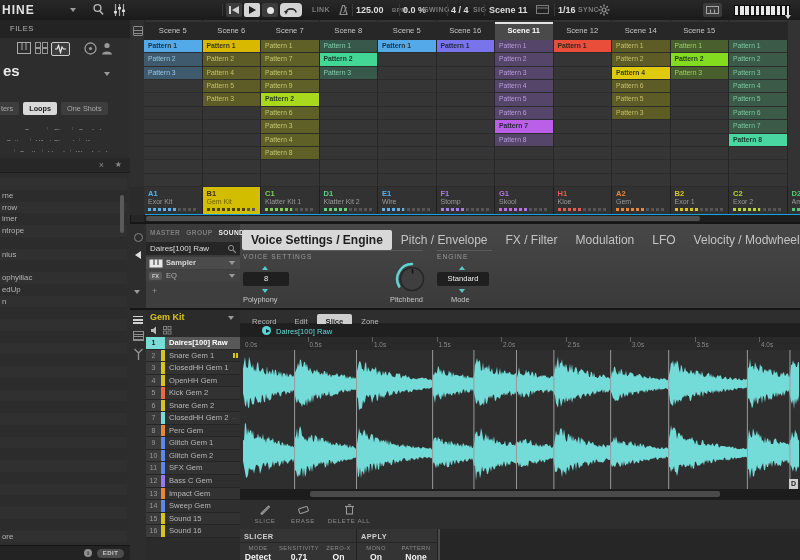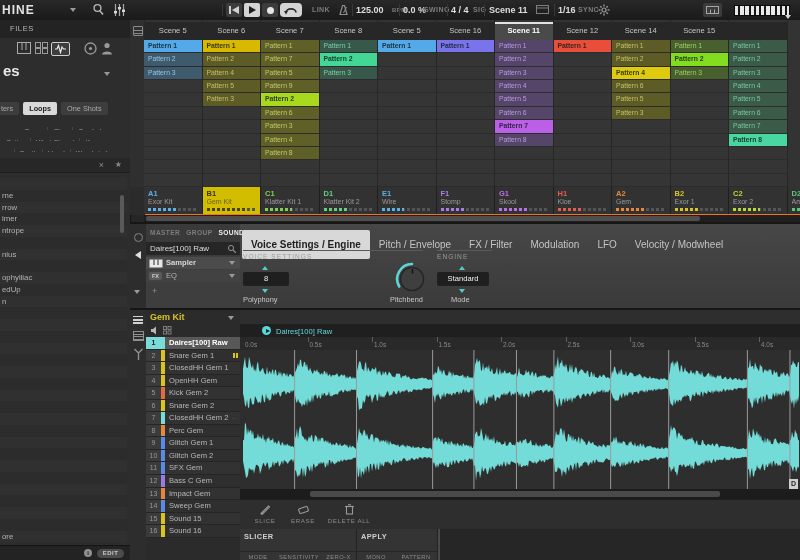--- a/index.html
+++ b/index.html
@@ -60,21 +60,21 @@
   .sa-gutter .gicon{position:absolute;left:3px;top:6px;width:8px;height:8px;border:1px solid #8a8a8a;border-radius:1px;
       background:linear-gradient(#8a8a8a 0 0) 0 2.5px/8px 1px no-repeat,linear-gradient(#8a8a8a 0 0) 0 5.5px/8px 1px no-repeat;}
   .sa-cols{position:absolute;left:14px;top:0;width:656px;height:167px;display:flex;}
   .scene-col{width:58.5px;flex:none;box-sizing:border-box;border-right:1px solid #272727;}
   .scene-tab{height:18px;margin-top:2px;box-sizing:border-box;background:#272727;color:#c6c6c6;font-size:7.6px;
              text-align:center;line-height:17px;white-space:nowrap;overflow:hidden;}
   .scene-tab.sel{background:#4a4a4a;color:#fff;font-weight:bold;border-top:2px solid #e4e4e4;line-height:14px;}
   .pslot{height:13.36px;box-sizing:border-box;border-bottom:1px solid #2c2c2c;background:#353535;
          font-size:6.8px;line-height:12px;padding-left:4px;white-space:nowrap;overflow:hidden;}
   
-  .group-area{position:absolute;left:130px;top:187px;width:670px;height:28px;background:#f97316;overflow:hidden;text-decoration:underline;}
+  .group-area{position:absolute;left:130px;top:187px;width:670px;height:28px;background:#0ea5e9;overflow:hidden;text-decoration:underline;}
   .g-gutter{position:absolute;left:0;top:0;width:14px;height:28px;background:#2b2b2b;border-right:1px solid #1e1e1e;}
   .g-cells{position:absolute;left:14px;top:0;width:656px;height:28px;display:flex;}
   .gcell{width:58.5px;flex:none;box-sizing:border-box;border-right:1px solid #1f1f1f;background:#323232;position:relative;height:27px;}
   .gcell.gsel{background:#d3bd00;}
   .gid{position:absolute;left:4px;top:2px;font-size:7.5px;font-weight:bold;}
   .gname{position:absolute;left:4px;top:11px;font-size:7px;color:#9a9a9a;white-space:nowrap;overflow:hidden;max-width:50px;}
   .gsel .gid{color:#3a3400;}
   .gsel .gname{color:#6b6200;}
   .gmeter{position:absolute;left:4px;top:21px;width:49px;height:3px;background-image:repeating-linear-gradient(90deg,#555 0 3px,transparent 3px 5px);}
   .gmeter-fill{height:3px;}
@@ -94,21 +94,21 @@
   .c-name .nm{position:absolute;left:4px;font-size:8px;color:#dcdcdc;white-space:nowrap;}
   .c-plugs{position:absolute;left:0;top:32px;width:94px;height:54px;background:#3e3e3e;}
   .plugrow{position:relative;height:12px;margin-top:1px;background:#4b4b4b;line-height:12px;}
   .plugrow.dim{background:#424242;}
   .plugrow .pl{position:absolute;left:20px;font-size:7.6px;color:#d8d8d8;font-weight:bold;}
   .plugrow.dim .pl{color:#b0b0b0;font-weight:normal;}
   .plugrow .pdd{position:absolute;right:5px;top:4px;}
   .fxbadge{position:absolute;left:3px;top:2px;width:13px;height:8px;background:#5a5a5a;border-radius:2px;color:#cfcfcf;font-size:5.5px;text-align:center;line-height:8px;font-weight:bold;}
   .plusrow{position:absolute;left:6px;top:30px;font-size:9px;color:#8c8c8c;}
   .c-pages{position:absolute;left:112px;top:6px;width:556px;height:15px;white-space:nowrap;}
-  .ptab{display:inline-block;font-size:10px;color:#c4c4c4;padding:9px 9px;vertical-align:top;}
+  .ptab{display:inline-block;font-size:12px;color:#c4c4c4;padding:3px 9px;vertical-align:top;}
   .ptab.on{background:#d8d8d8;color:#1e1e1e;border-radius:2px;font-weight:bold;}
   .sect{position:absolute;top:26px;font-size:6.6px;color:#9b9b9b;letter-spacing:1px;border-top:1px solid #5a5a5a;padding-top:2px;}
   .stepper{position:absolute;width:46px;height:14px;background:#1f1f1f;border-radius:2px;color:#f0f0f0;font-size:7.6px;text-align:center;line-height:14px;}
   .utri{width:0;height:0;border-bottom:4px solid #58c8d0;border-left:3.5px solid transparent;border-right:3.5px solid transparent;position:absolute;}
   .dtri{width:0;height:0;border-top:4px solid #58c8d0;border-left:3.5px solid transparent;border-right:3.5px solid transparent;position:absolute;}
   .klabel{position:absolute;font-size:7.4px;color:#c9c9c9;}
   
   .bottom{position:absolute;left:130px;top:308px;width:670px;height:252px;background:#2b2b2b;border-top:2px solid #161616;}
   .b-strip{position:absolute;left:0;top:0;width:16px;height:252px;background:#2d2d2d;border-right:1px solid #202020;}
   .lines-ic{position:absolute;left:3px;top:6px;width:10px;height:8px;background:repeating-linear-gradient(#d0d0d0 0 1.5px,transparent 1.5px 3.2px);}
@@ -145,21 +145,21 @@
   .tick{position:absolute;top:0;width:1px;height:5px;background:#5f5f5f;}
   .tlab{position:absolute;top:4px;font-size:6.4px;color:#8a8a8a;}
   .waveband{position:absolute;left:0;top:40px;width:560px;height:139px;background:#2e2e2e;}
   .whandle{position:absolute;left:549px;top:129px;width:9px;height:10px;background:#cfcfcf;color:#1e1e1e;font-size:7px;font-weight:bold;text-align:center;line-height:10px;}
   .wscroll{position:absolute;left:0;top:179px;width:560px;height:10px;background:#1c1c1c;}
   .wscroll .thumb{position:absolute;left:70px;top:2px;width:410px;height:6px;background:#4a4a4a;border-radius:2px;}
   .toolrow{position:absolute;left:0;top:189px;width:560px;height:30px;background:#2e2e2e;border-top:1px solid #1e1e1e;}
   .tool{position:absolute;top:4px;text-align:center;}
   .tool .tlbl{font-size:6.2px;color:#8a8a8a;letter-spacing:.6px;margin-top:2px;}
   .kvbox{position:absolute;top:219px;height:33px;background:#343434;box-sizing:border-box;border-right:1px solid #222;}
-  .kvtitle{font-size:7.4px;color:#cfcfcf;font-weight:bold;letter-spacing:.4px;padding:3px 0 10px 4px;border-bottom:1px solid #262626;}
+  .kvtitle{font-size:7.4px;color:#cfcfcf;font-weight:bold;letter-spacing:.4px;padding:3px 0 1px 4px;border-bottom:1px solid #262626;}
   .kvfields{display:flex;padding-top:2px;}
   .fld{text-align:center;}
   .flbl{font-size:5.8px;color:#8a8a8a;letter-spacing:.4px;}
   .fval{font-size:8.6px;color:#f2f2f2;font-weight:bold;margin-top:1px;}
   .apply-end{position:absolute;left:198px;top:219px;width:2px;height:33px;background:#4a4a4a;}
   .smp-dead{position:absolute;left:200px;top:219px;width:360px;height:33px;background:#262626;}
   svg{display:block;}
 </style>
 </head>
 <body>
@@ -801,20 +801,21 @@
           <div class="prow">
             <div class="pnum">16</div>
             <div class="pstrip" style="background: rgb(217, 196, 32);"></div>
             <div class="pname">Sound 16</div>
             <div class="pmark"></div>
           </div>
         </div>
     </div>
 
     <div class="smp">
+      <div class="smp-tabs" id="smp-tabs"><span class="stab">Record</span><span class="stab">Edit</span><span class="stab on">Slice</span><span class="stab">Zone</span></div>
       <div class="smp-name">
         <div class="playc"></div>
         <span class="nm">Daires[100] Raw</span>
       </div>
       <div class="ruler" id="wave-ruler">
           <div class="tlab" style="left: 5px;">0.0s</div>
           <div class="tick" style="left: 67.5px;"></div>
           <div class="tlab" style="left: 69.5px;">0.5s</div>
           <div class="tick" style="left: 132px;"></div>
           <div class="tlab" style="left: 134px;">1.0s</div>

